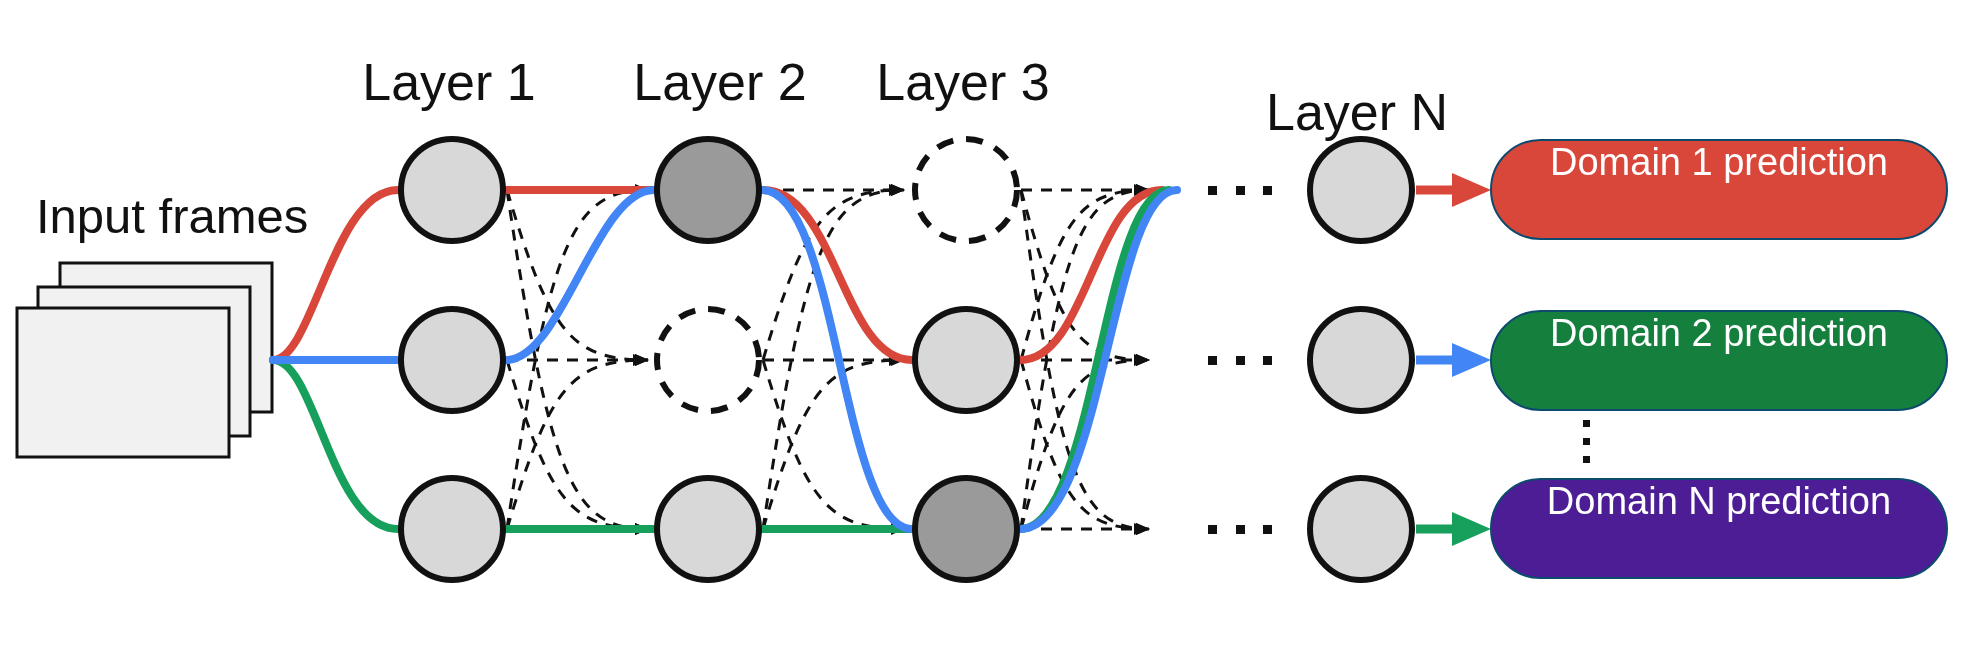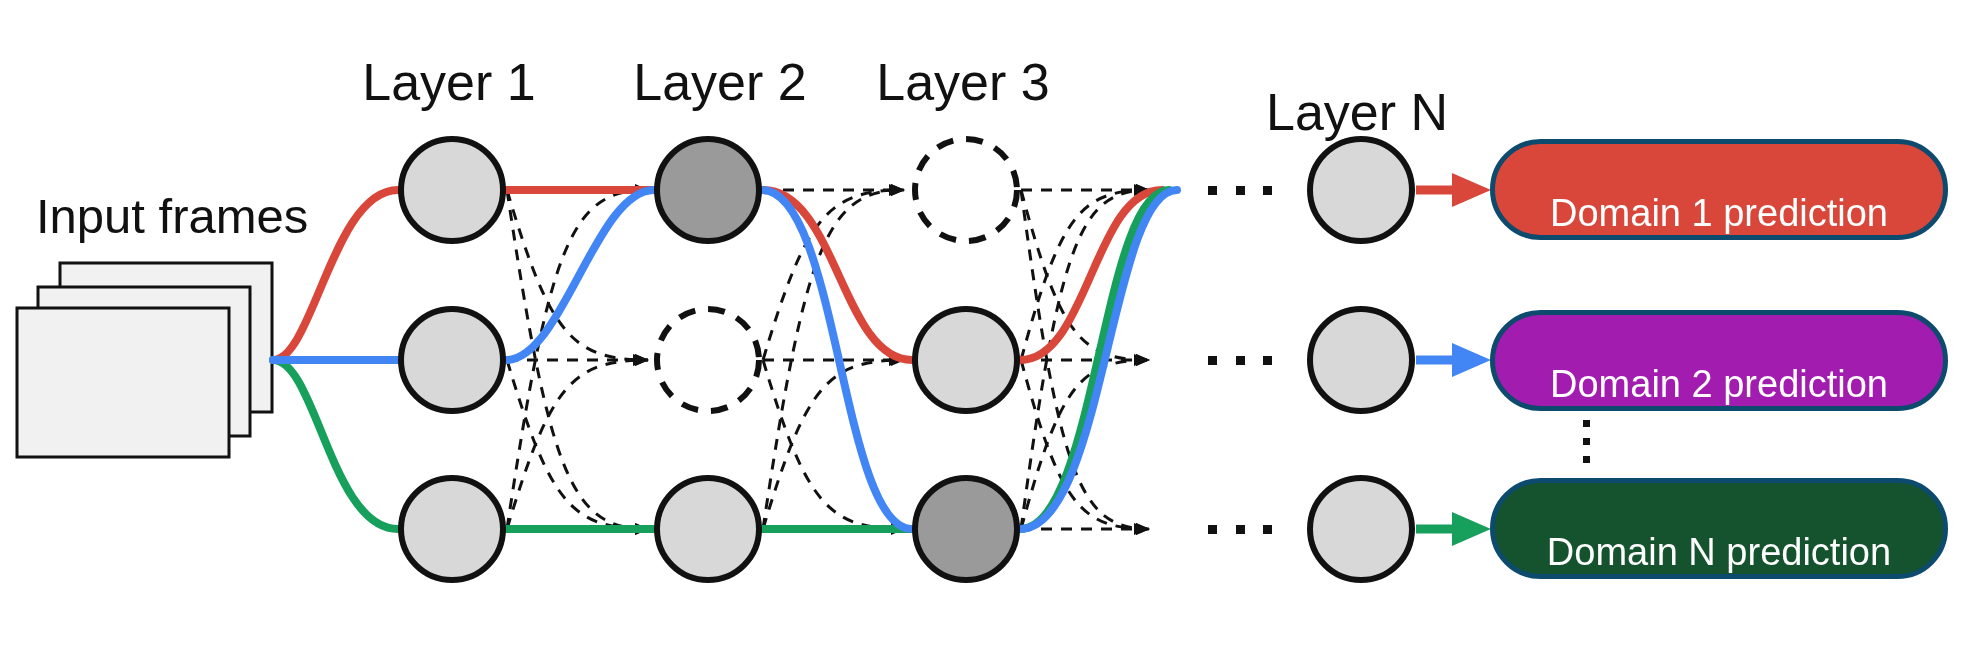--- a/index.html
+++ b/index.html
@@ -2,26 +2,26 @@
 <html><head>
 <meta charset="utf-8">
 <style>
   html,body{margin:0;padding:0;background:#ffffff;}
   #canvas{position:relative;width:1985px;height:645px;background:#ffffff;overflow:hidden;
           font-family:"Liberation Sans", sans-serif;}
   #net-svg{position:absolute;left:0;top:0;}
   .lbl{position:absolute;color:#111;font-size:52px;line-height:1;white-space:nowrap;
        transform:translateX(-50%);}
   .input-lbl{position:absolute;color:#111;font-size:49px;line-height:1;white-space:nowrap;}
-  .pill{position:absolute;left:1490px;width:458px;height:101px;border:5px solid #0c4a6e;
-        border-radius:54px;box-sizing:border-box;display:flex;align-items:flex-end;
+  .pill{position:absolute;left:1490px;width:458px;height:101px;border:2px solid #0c4a6e;
+        border-radius:54px;box-sizing:border-box;display:flex;align-items:flex-start;
         justify-content:center;color:#ffffff;font-size:38px;white-space:nowrap;}
   .pill-red{background:#d9463a;}
-  .pill-blue{background:#a21caf;}
-  .pill-green{background:#14532d;}
+  .pill-blue{background:#15803d;}
+  .pill-green{background:#4c1d95;}
 </style>
 </head>
 <body>
 
 <div id="canvas">
 
   <svg id="net-svg" width="1985" height="645" viewBox="0 0 1985 645">
     <defs>
       <marker id="ah" markerUnits="userSpaceOnUse" markerWidth="16" markerHeight="14" refX="13" refY="6" orient="auto">
         <path d="M0,0 L14,6 L0,12 Z" fill="#111"></path>

